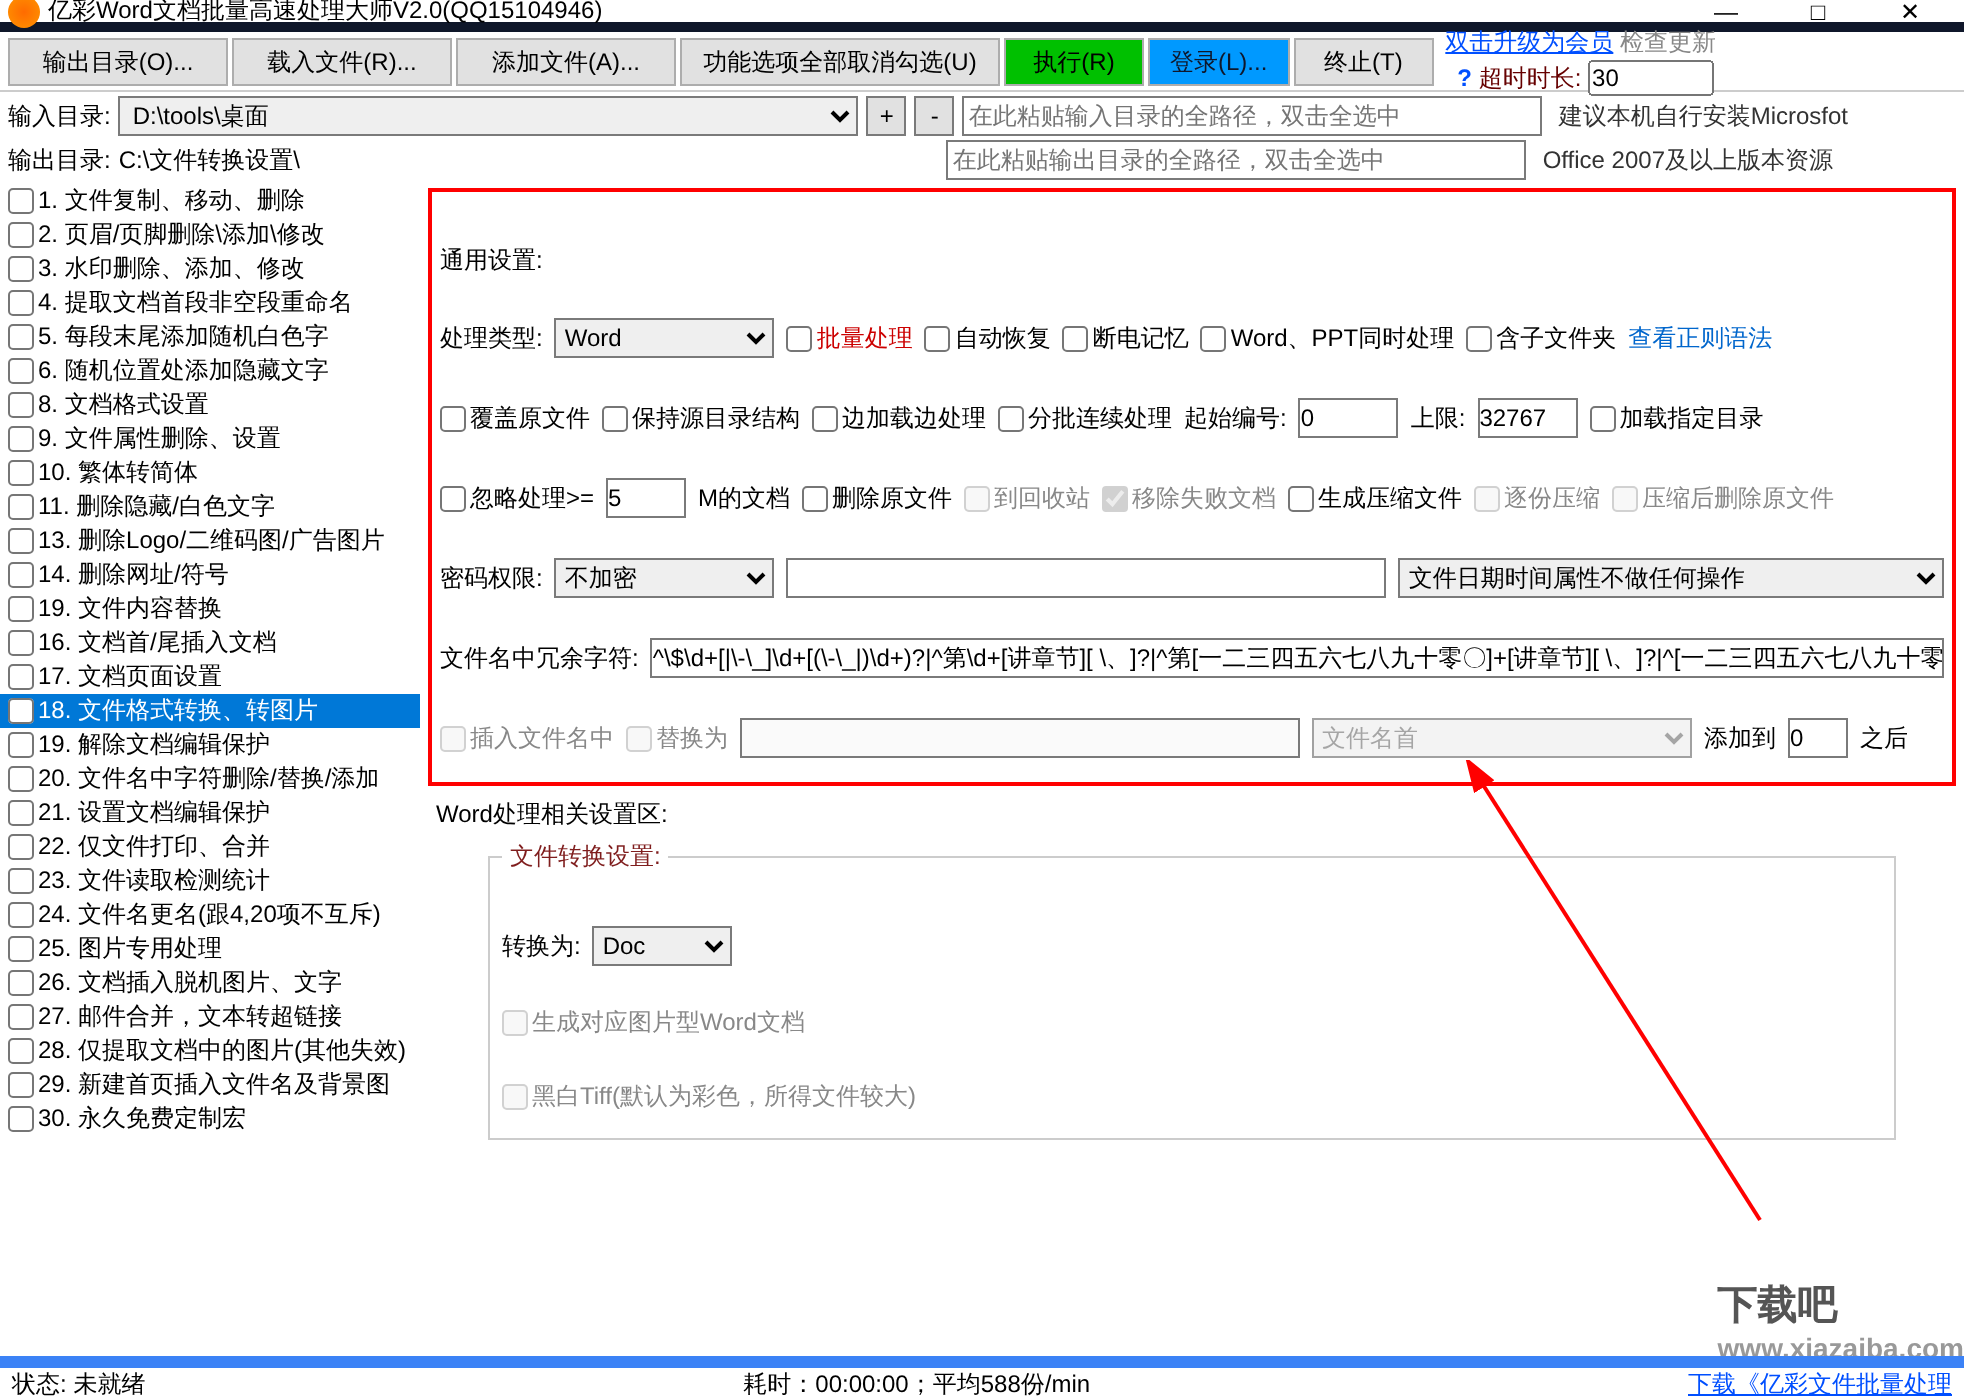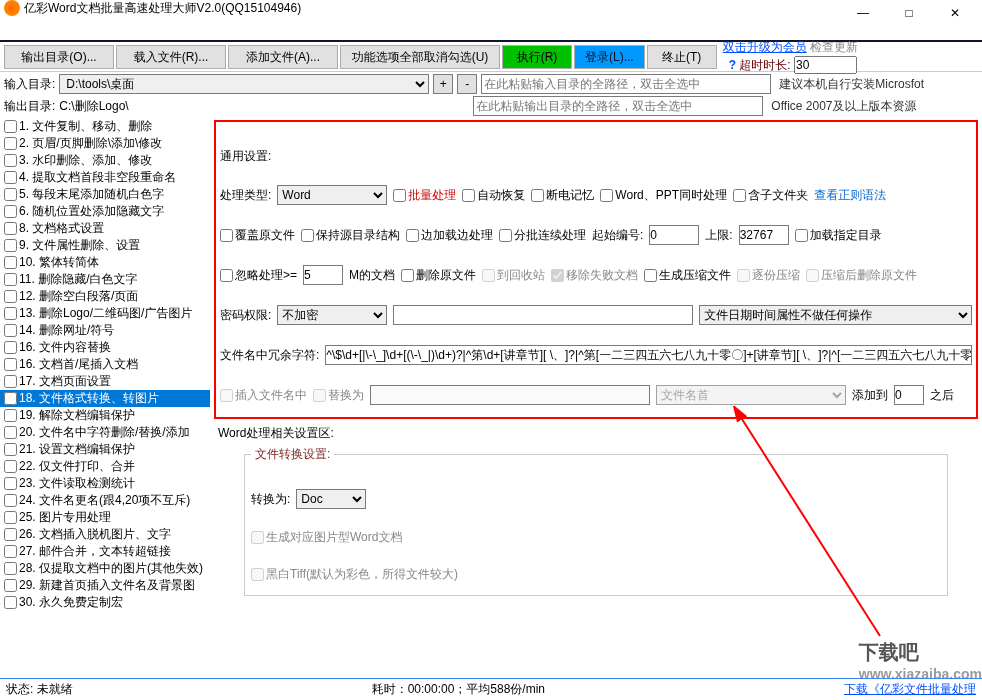--- a/index.html
+++ b/index.html
@@ -1,17 +1,17 @@
 <!DOCTYPE html>
 <html><head>
 <meta charset="utf-8">
 <style>
 * { margin: 0; padding: 0; box-sizing: border-box; font-family: "Microsoft YaHei", "SimSun", sans-serif; font-size: 12px; }
 body { background: #fff; width: 982px; height: 700px; overflow: hidden; position: relative; }
-.titlebar { height: 42px; display: flex; align-items: flex-start; padding: 0 4px; border-bottom: 2px solid #0f172a; }
+.titlebar { height: 16px; display: flex; align-items: center; padding: 0 4px; border-bottom: 5px solid #0f172a; }
 .titlebar .icon { width: 16px; height: 16px; margin-right: 4px; background: radial-gradient(circle, #ff6b00, #ff9500); border-radius: 50%; }
 .titlebar .title { flex: 1; }
 .winbtn { width: 46px; height: 26px; display: flex; align-items: center; justify-content: center; cursor: pointer; }
 .toolbar { height: 30px; display: flex; align-items: center; padding: 2px 4px; gap: 2px; border-bottom: 1px solid #ccc; }
 .tbtn { height: 24px; padding: 0 10px; border: 1px solid #adadad; background: #e1e1e1; cursor: pointer; min-width: 110px; text-align: center; line-height: 22px; }
 .tbtn.green { background: #00c000; }
 .tbtn.blue { background: #0099ff; color: #0f172a; }
 .tbtn.small { min-width: 70px; }
 .right-info { display: flex; flex-direction: column; font-size: 11px; color: #600; margin-left: 4px; }
 .right-info a { color: #004fff; text-decoration: underline; cursor: pointer; }
@@ -29,21 +29,21 @@
 .content { flex: 1; position: relative; padding: 4px; }
 .redbox { border: 2px solid #f00; padding: 6px 4px; margin-bottom: 6px; position: relative; }
 .row { display: flex; align-items: center; gap: 6px; margin-bottom: 6px; flex-wrap: nowrap; white-space: nowrap; margin-top: 20px; }
 .row label { display: flex; align-items: center; gap: 2px; }
 .row input[type=checkbox] { margin: 0; }
 .row select, .row input[type=text], .row input[type=number] { height: 20px; border: 1px solid #7a7a7a; }
 .reddish { color: #c00; }
 .bluelink { color: #0066cc; cursor: pointer; }
 .gray { color: #888; }
 .pathbox { padding: 4px; font-size: 12px; color: #333; margin-top: 140px; }
-.statusbar { position: absolute; bottom: 0; left: 0; right: 0; height: 22px; border-top: 1px solid #3b82f6; display: flex; align-items: center; padding: 0 6px; font-size: 12px; }
+.statusbar { position: absolute; bottom: 0; left: 0; right: 0; height: 22px; border-top: 6px solid #3b82f6; display: flex; align-items: center; padding: 0 6px; font-size: 12px; }
 .statusbar .left { flex: 0 0 auto; }
 .statusbar .mid { flex: 1; text-align: center; }
 .statusbar .right a { color: #004fff; text-decoration: underline; }
 .arrow-svg { position: absolute; top: 290px; left: 470px; pointer-events: none; }
 .watermark { position: absolute; right: 0; bottom: 18px; font-size: 20px; font-weight: bold; color: #555; text-shadow: 1px 1px 0 #fff; }
 .watermark small { font-size: 14px; display: block; text-align: center; color: #999; }
 .spin { width: 50px; }
 fieldset.inner { border: 1px solid #ccc; padding: 6px; margin: 4px 30px; }
 fieldset.inner legend { padding: 0 4px; color: #7f1d1d; }
 </style>
@@ -83,21 +83,21 @@
   <label>输入目录:</label>
   <select style="width:370px"><option>D:\tools\桌面</option></select>
   <button class="sqbtn">+</button>
   <button class="sqbtn">-</button>
   <input type="text" style="width: 290px;" placeholder="在此粘贴输入目录的全路径，双击全选中">
   <span class="side-note">建议本机自行安装Microsfot</span>
 </div>
 
 <div class="dir-row" style="height:20px">
   <label>输出目录:</label>
-  <span style="width:410px;display:inline-block">C:\删除Logo\</span>
+  <span style="width:410px;display:inline-block">C:\文件转换设置\</span>
   <input type="text" style="width: 290px;" placeholder="在此粘贴输出目录的全路径，双击全选中">
   <span class="side-note">Office 2007及以上版本资源</span>
 </div>
 
 <div class="main">
 
   <div class="sidebar" id="sidebar">
       <div class="item">
         <input type="checkbox" style="">
         <span>1. 文件复制、移动、删除</span>
@@ -133,33 +133,29 @@
       <div class="item">
         <input type="checkbox" style="">
         <span>10. 繁体转简体</span>
       </div>
       <div class="item">
         <input type="checkbox" style="">
         <span>11. 删除隐藏/白色文字</span>
       </div>
       <div class="item">
         <input type="checkbox" style="">
-        <span>12. 删除空白段落/页面</span>
-      </div>
-      <div class="item">
-        <input type="checkbox" style="">
         <span>13. 删除Logo/二维码图/广告图片</span>
       </div>
       <div class="item">
         <input type="checkbox" style="">
         <span>14. 删除网址/符号</span>
       </div>
       <div class="item">
         <input type="checkbox" style="">
-        <span>16. 文件内容替换</span>
+        <span>19. 文件内容替换</span>
       </div>
       <div class="item">
         <input type="checkbox" style="">
         <span>16. 文档首/尾插入文档</span>
       </div>
       <div class="item">
         <input type="checkbox" style="">
         <span>17. 文档页面设置</span>
       </div>
       <div class="item selected">

